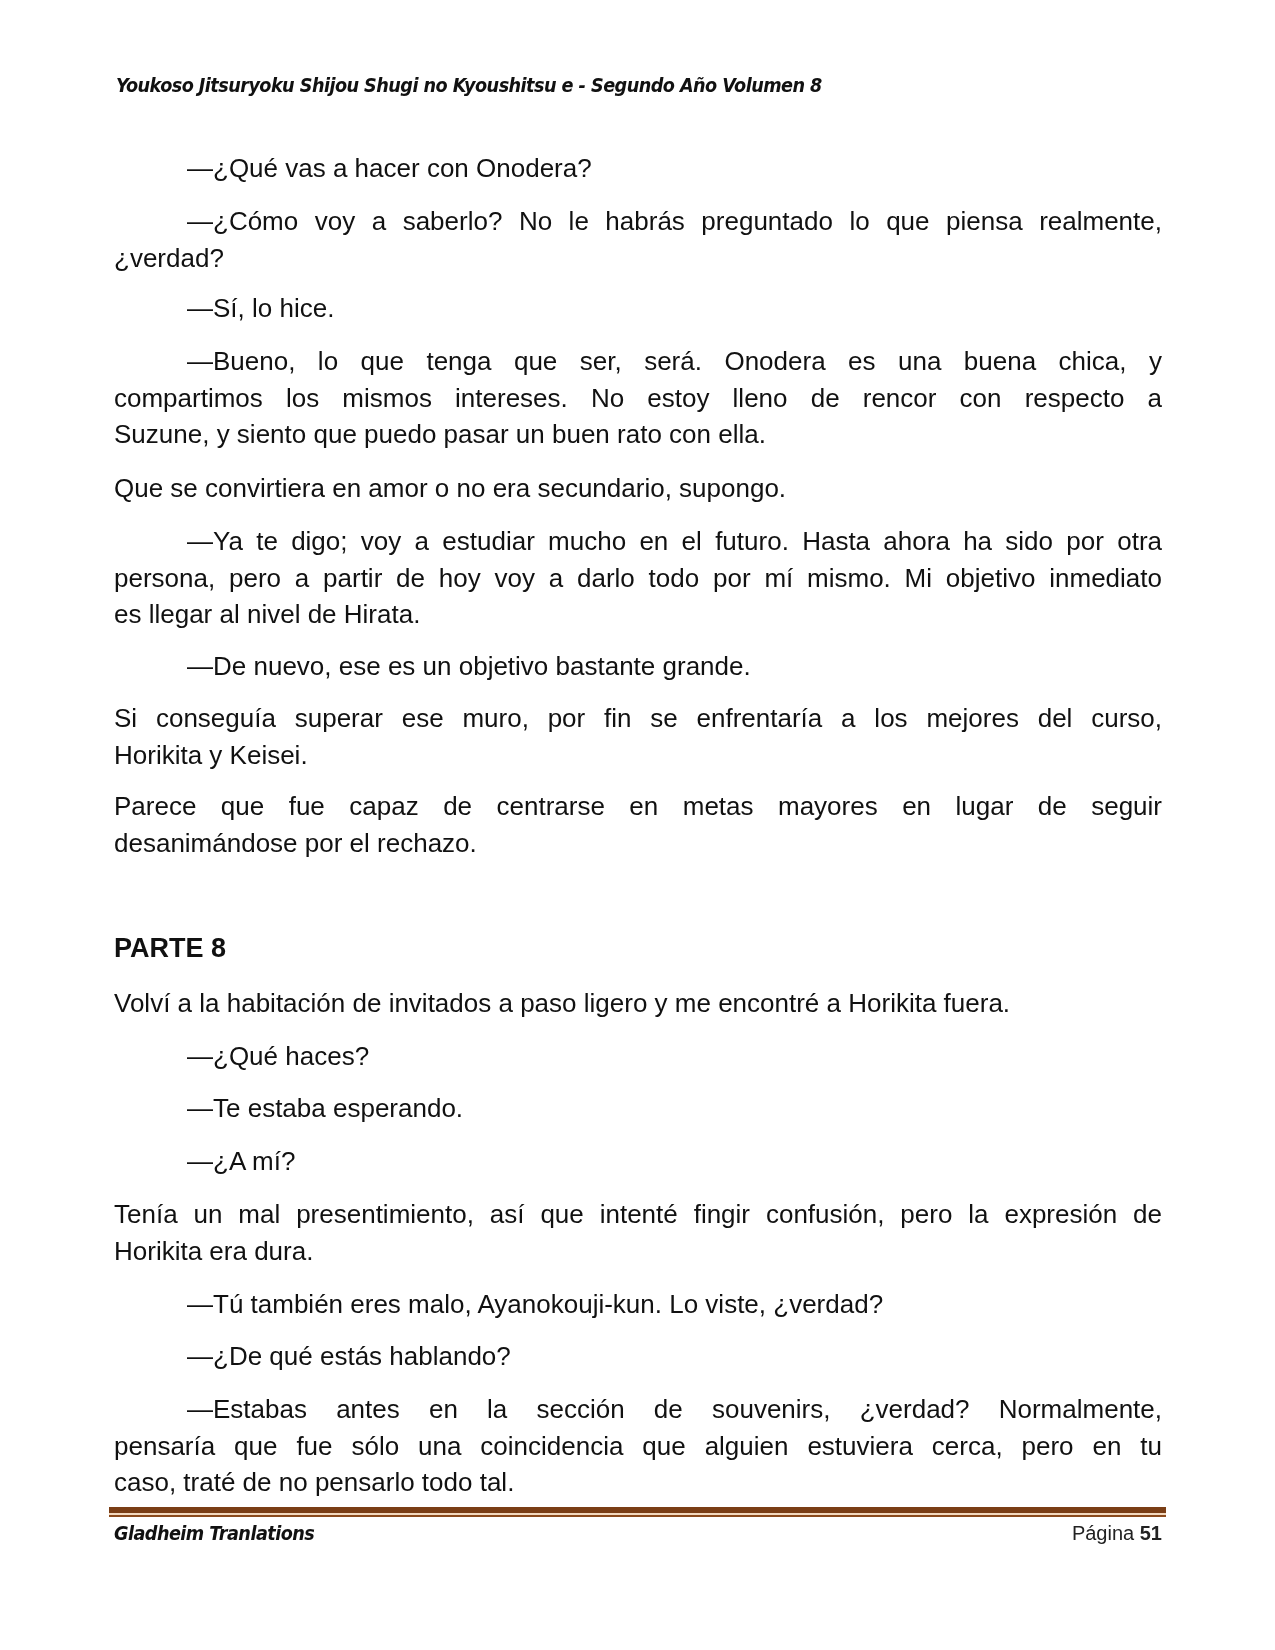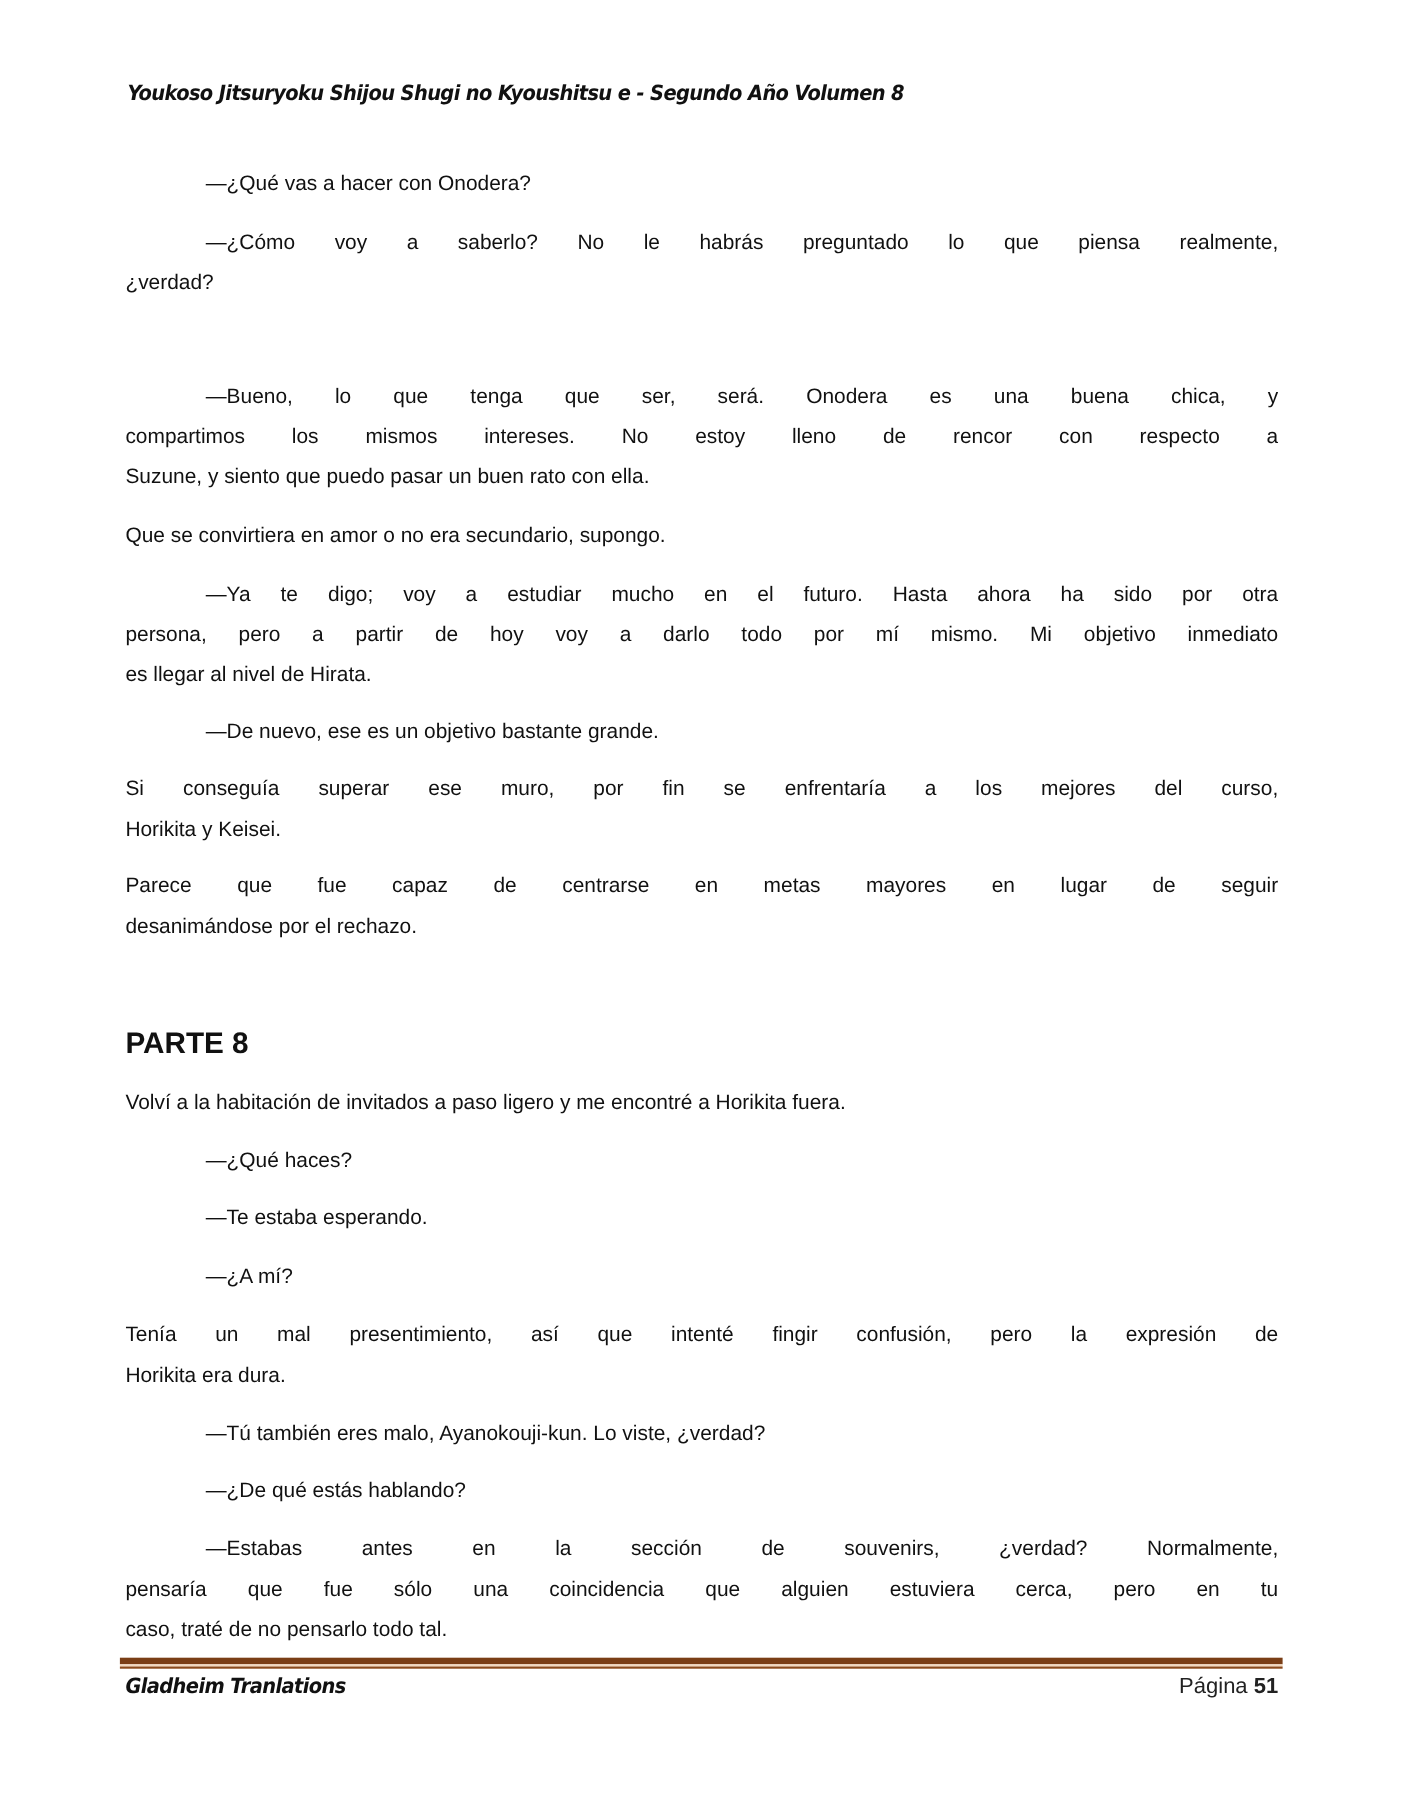--- a/index.html
+++ b/index.html
@@ -6,21 +6,21 @@
   body { width: 1275px; height: 1650px; position: relative; overflow: hidden; }
   .page { position: absolute; left: 0; top: 0; width: 1275px; height: 1650px; background: #fff; }
   .header {
     position: absolute; left: 116px; top: 74px;
     font-family: "DejaVu Sans", sans-serif; font-weight: bold; font-style: italic;
     font-size: 19px; letter-spacing: -0.6px; color: #111; white-space: nowrap;
     transform: scaleX(0.93); transform-origin: left top;
   }
   .para {
     position: absolute; left: 114px; width: 1048px;
-    font-family: "Liberation Sans", sans-serif; font-size: 19px; color: #111;
+    font-family: "Liberation Sans", sans-serif; font-size: 26px; color: #111;
   }
   .line {
     display: block; height: 36.6px; line-height: 36.6px; white-space: nowrap;
   }
   .line.just { text-align: justify; text-align-last: justify; white-space: normal; overflow: hidden; }
   .line.indent { padding-left: 73px; }
   .heading {
     position: absolute; left: 114px;
     font-family: "Liberation Sans", sans-serif; font-weight: bold; font-size: 27px; color: #111;
     line-height: 36px;
@@ -50,20 +50,23 @@
 
   <div class="para" style="top:150px">
     <span class="line indent">—¿Qué vas a hacer con Onodera?</span>
   </div>
 
   <div class="para" style="top:203px">
     <span class="line indent just">—¿Cómo voy a saberlo? No le habrás preguntado lo que piensa realmente,</span>
     <span class="line">¿verdad?</span>
   </div>
 
+  <div class="para" style="top:290px">
+    <span class="line indent">—Sí, lo hice.</span>
+  </div>
 
   <div class="para" style="top:343px">
     <span class="line indent just">—Bueno, lo que tenga que ser, será. Onodera es una buena chica, y</span>
     <span class="line just">compartimos los mismos intereses. No estoy lleno de rencor con respecto a</span>
     <span class="line">Suzune, y siento que puedo pasar un buen rato con ella.</span>
   </div>
 
   <div class="para" style="top:470px">
     <span class="line">Que se convirtiera en amor o no era secundario, supongo.</span>
   </div>

